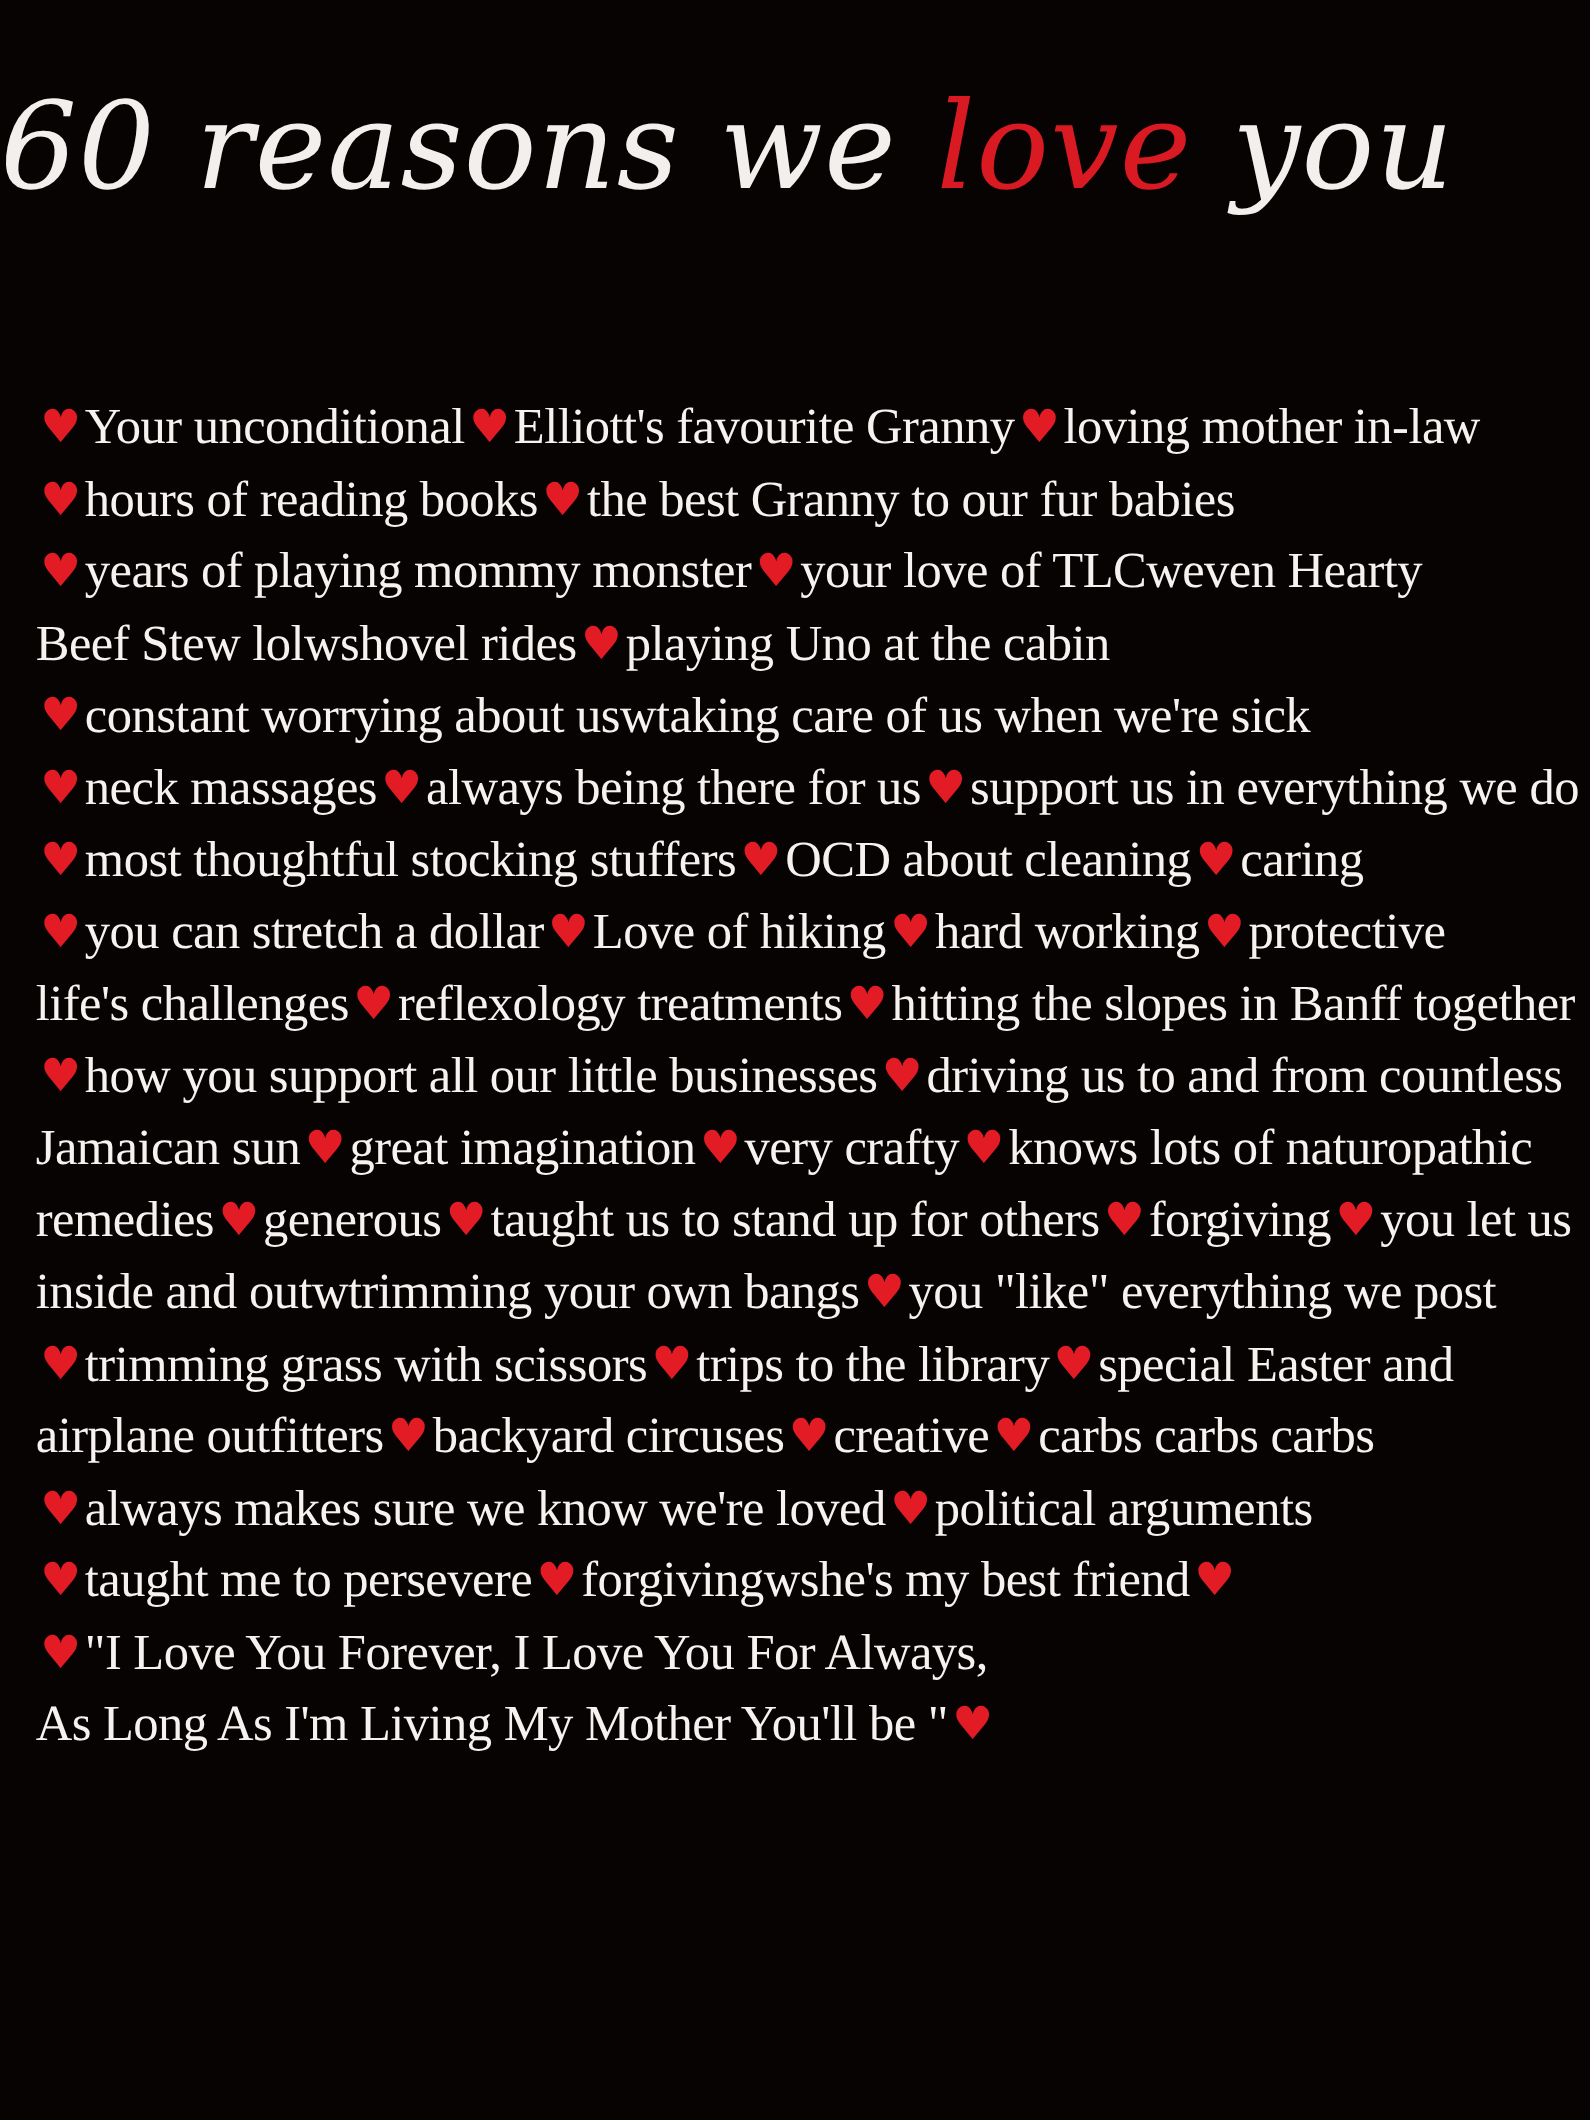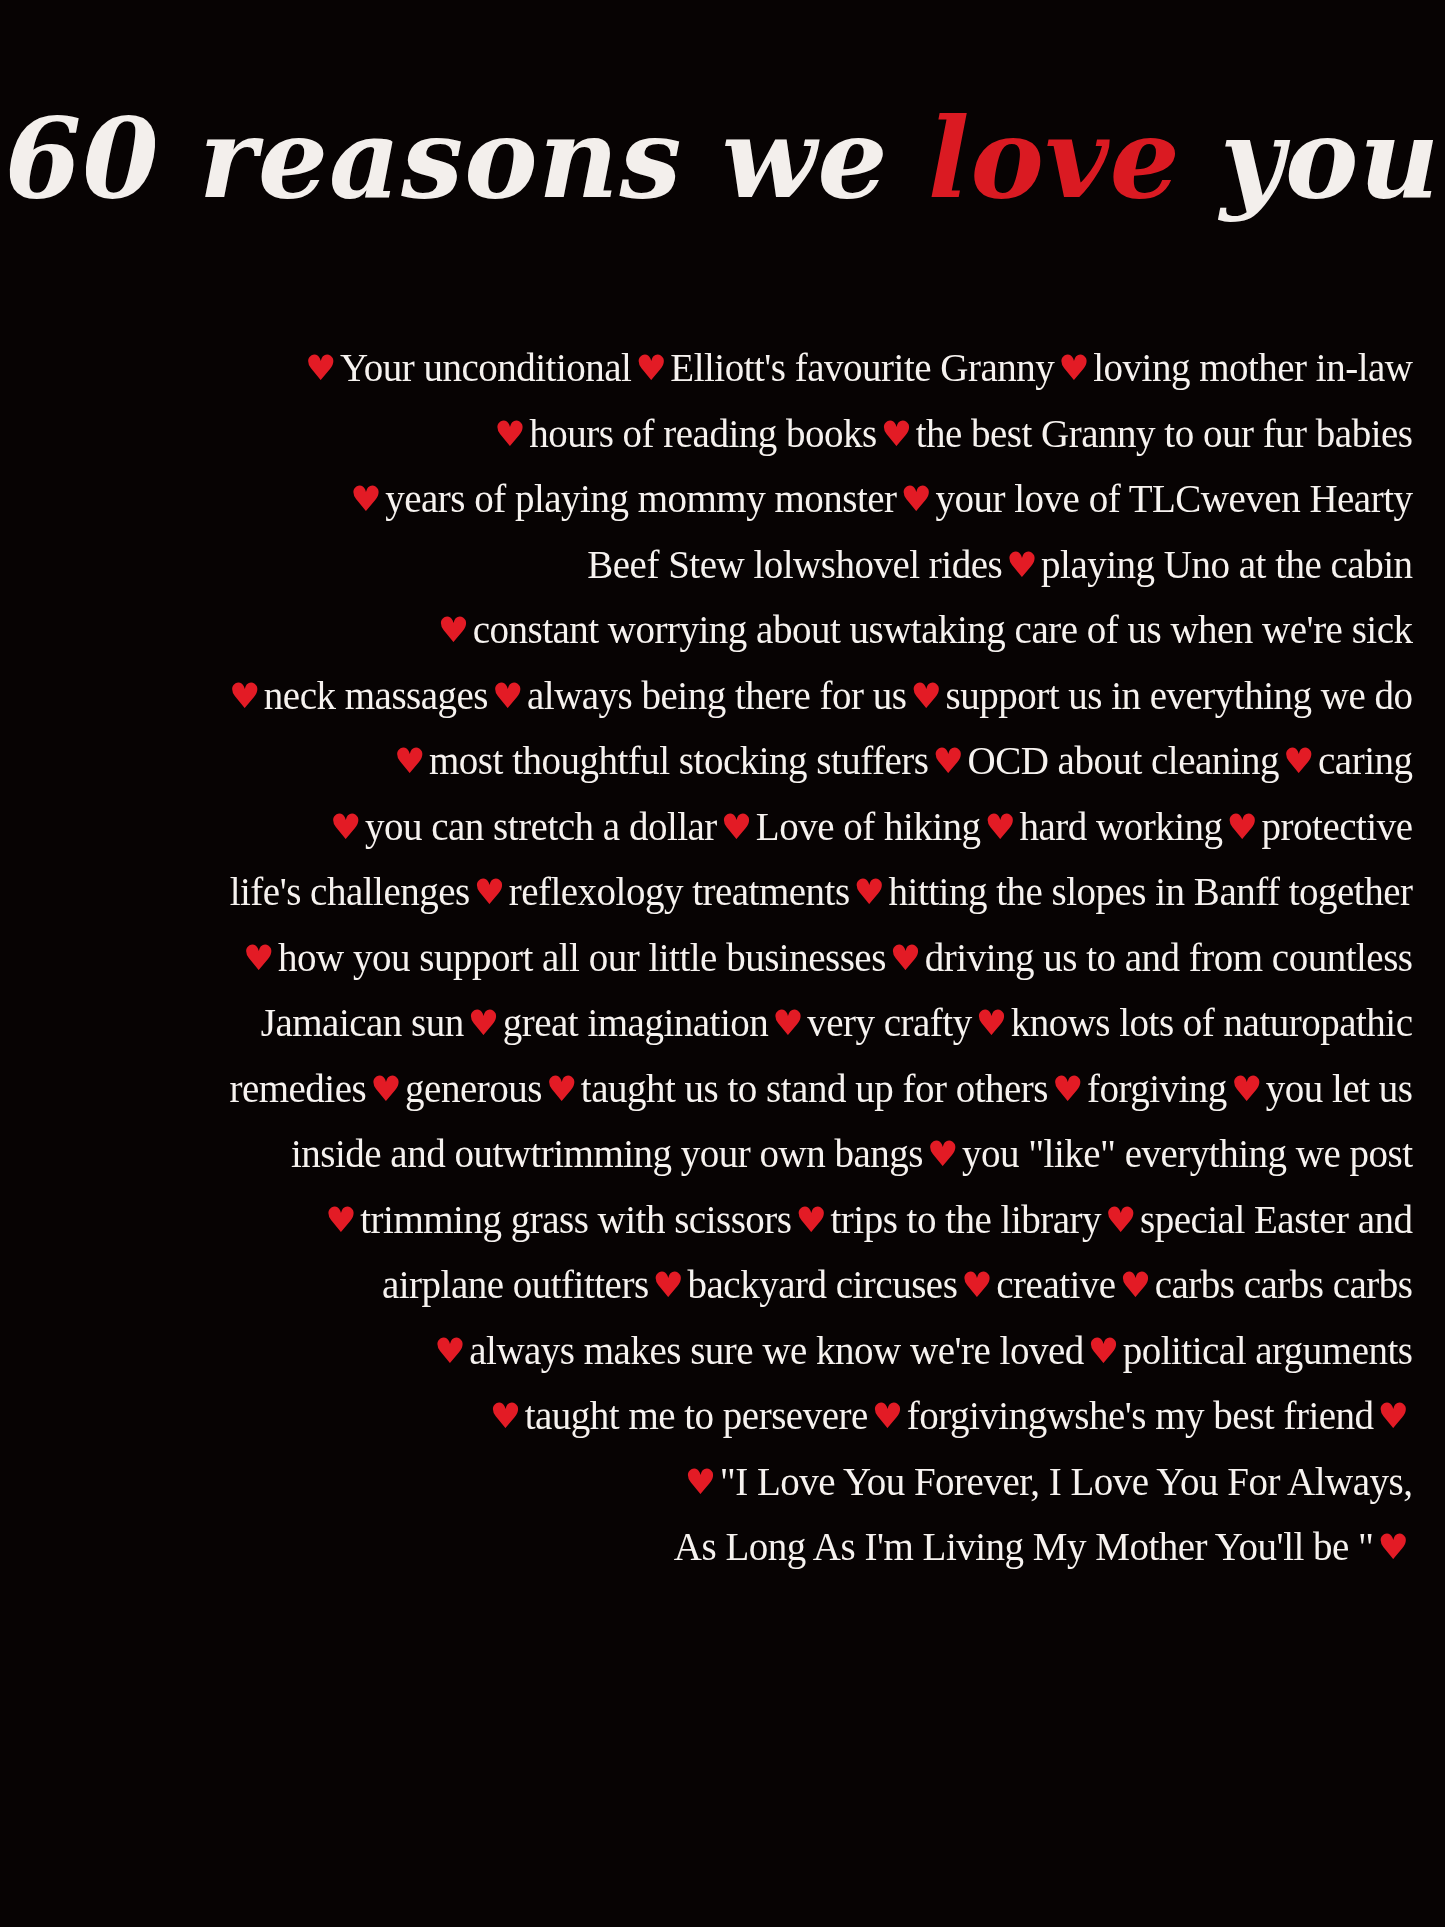--- a/index.html
+++ b/index.html
@@ -14,42 +14,42 @@
     font-family: "Liberation Serif", serif;
   }
   .poster {
     position: relative;
     width: 1445px;
     height: 1927px;
     background: #070303;
   }
   .title {
     position: absolute;
-    top: 90px;
+    top: 65px;
     left: 0;
     width: 100%;
     margin: 0;
-    text-align: center;
+    text-align: left;
     font-family: "DejaVu Serif", serif;
     font-style: italic;
-    font-weight: bold;
+    font-weight: normal;
     font-size: 110px;
     letter-spacing: 1px;
     line-height: 1.25;
     white-space: nowrap;
   }
   .reasons {
     position: absolute;
-    top: 336px;
+    top: 356px;
     left: 50%;
     transform: translateX(-50%);
     width: 1380px;
-    text-align: right;
+    text-align: left;
     font-family: "Liberation Serif", serif;
-    font-size: 39px;
+    font-size: 46px;
     line-height: 64.5px;
     letter-spacing: -0.5px;
     color: #f6f2ef;
   }
   .line {
     white-space: nowrap;
   }
   .heart {
     font-family: "DejaVu Sans", sans-serif;
     font-size: 0.90em;

